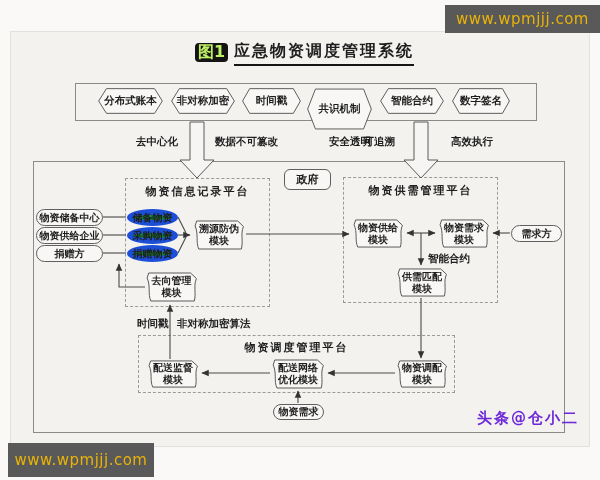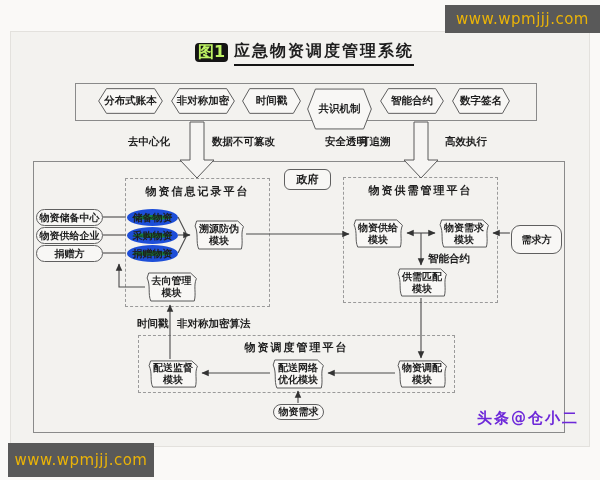--- a/index.html
+++ b/index.html
@@ -25,21 +25,21 @@
       align-items:center;justify-content:center;font-size:10px;font-weight:bold;white-space:nowrap;}
   .oval{border:6px solid #1d4ed8;border-radius:50%;background:#15803d;display:flex;
       align-items:center;justify-content:center;font-size:10px;font-weight:bold;white-space:nowrap;}
   .rounded{border:1px solid #5f5f5f;border-radius:6px;background:#f8f7f5;display:flex;
       align-items:center;justify-content:center;font-size:11px;font-weight:bold;}
   .hex span,.card span{position:relative;z-index:2;}
   .hex,.card{display:flex;align-items:center;justify-content:center;text-align:center;}
   .hex{font-size:10.5px;font-weight:bold;white-space:nowrap;}
   .card{font-size:10px;font-weight:bold;line-height:12px;}
   .shape{position:absolute;left:0;top:0;width:100%;height:100%;z-index:1;}
-  .feature{font-size:10.5px;font-weight:bold;text-align:left;white-space:nowrap;}
+  .feature{font-size:10.5px;font-weight:bold;text-align:right;white-space:nowrap;}
   .smalllabel{font-size:10.5px;font-weight:bold;white-space:nowrap;}
   .credit{font-size:15px;font-weight:bold;color:#6d28d9;letter-spacing:2px;white-space:nowrap;}
   svg.overlay{position:absolute;left:0;top:0;z-index:5;pointer-events:none;}
 </style>
 </head>
 <body>
 
 <div class="abs photo" style="left:10px;top:31px;width:580px;height:416px;"></div>
 
 <div class="abs wm" style="left:445px;top:5px;width:155px;height:28px;">www.wpmjjj.com</div>
@@ -137,21 +137,21 @@
   <span><span>物资需求</span><br><span>模块</span></span>
 </div>
 <div class="abs card" style="left:396px;top:268px;width:52px;height:29px;">
   <svg class="shape" viewBox="0 0 100 60" preserveAspectRatio="none">
       <path d="M 7 2 L 86 2 L 97 13 C 91 28 97 42 93 58 L 11 58 C 5 44 11 28 4 12 Z" fill="#f8f7f5" stroke="#5a5a5a" vector-effect="non-scaling-stroke"></path>
     </svg>
   <span><span>供需匹配</span><br><span>模块</span></span>
 </div>
 <div class="abs smalllabel" style="left:428px;top:252px;">智能合约</div>
 
-<div class="abs stadium" style="left:511px;top:225px;width:51px;height:29px;">需求方</div>
+<div class="abs stadium" style="left:511px;top:225px;width:51px;height:17px;">需求方</div>
 
 <div class="abs dashed" style="left:138px;top:335px;width:317px;height:58px;">
   <div class="boxtitle" style="top:4px;">物资调度管理平台</div>
 </div>
 <div class="abs smalllabel" style="left:137px;top:317px;">时间戳</div>
 <div class="abs smalllabel" style="left:177px;top:317px;">非对称加密算法</div>
 
 <div class="abs card" style="left:147px;top:360px;width:52px;height:28px;">
   <svg class="shape" viewBox="0 0 100 60" preserveAspectRatio="none">
       <path d="M 7 2 L 86 2 L 97 13 C 91 28 97 42 93 58 L 11 58 C 5 44 11 28 4 12 Z" fill="#f8f7f5" stroke="#5a5a5a" vector-effect="non-scaling-stroke"></path>

